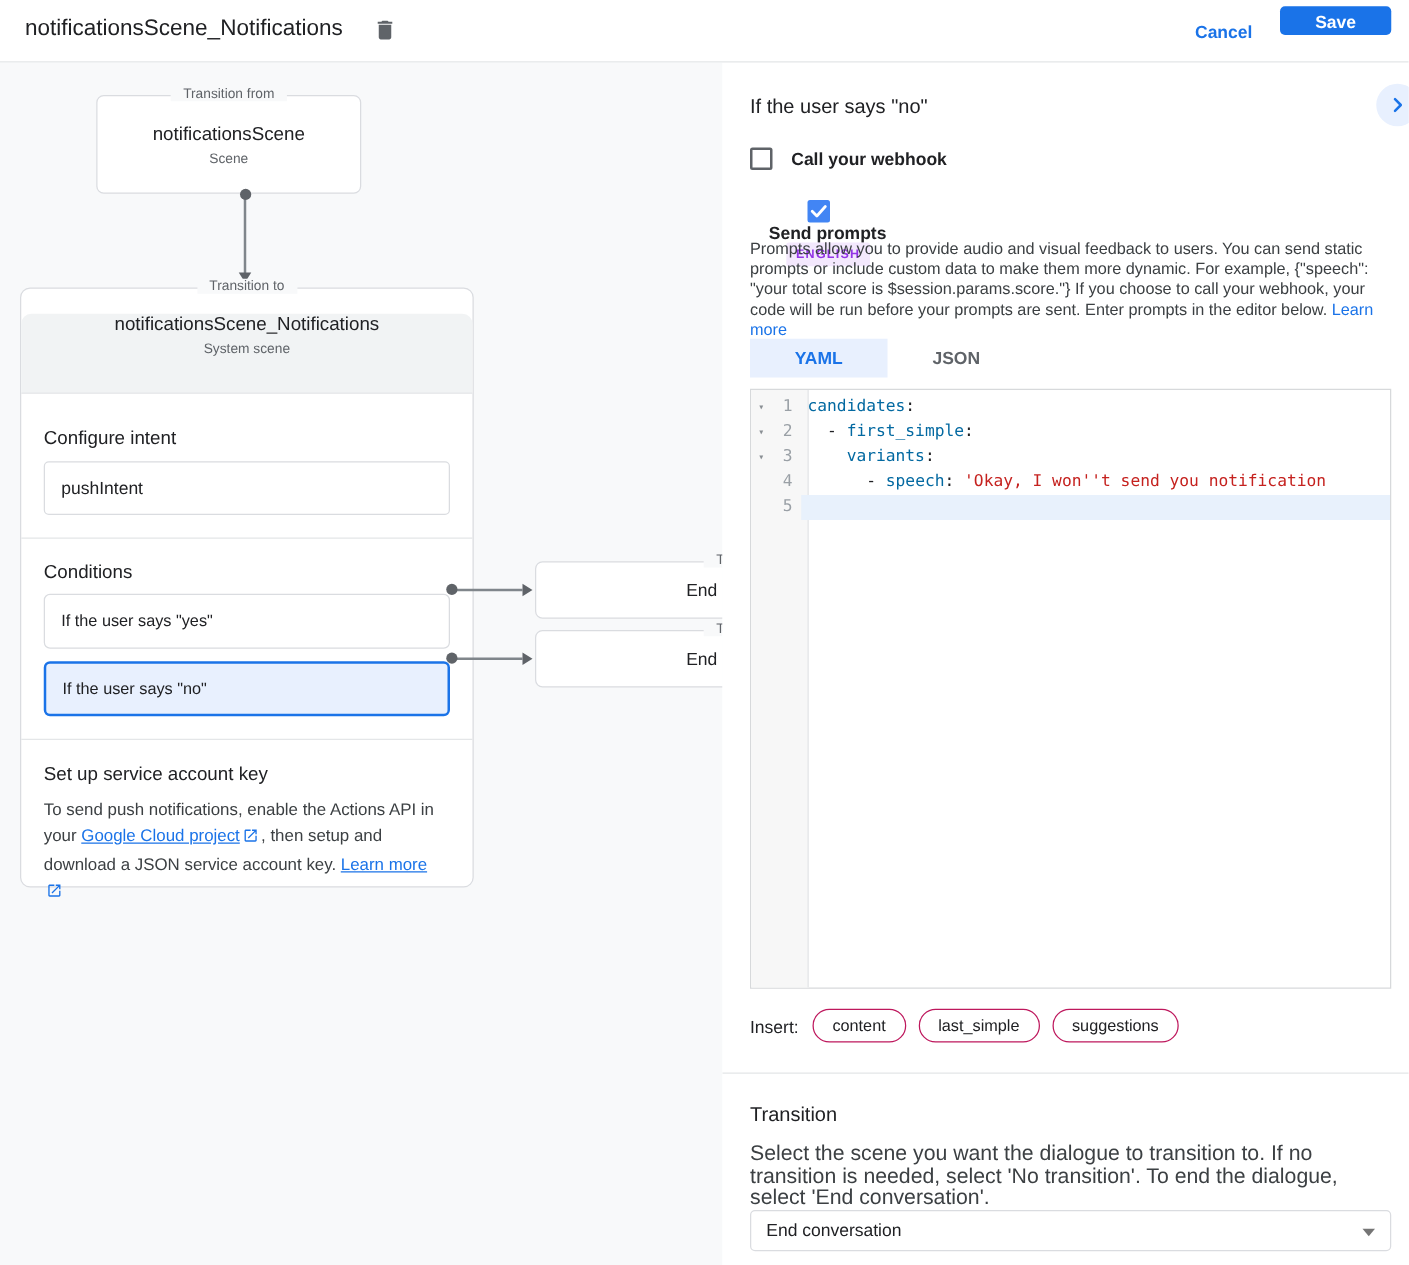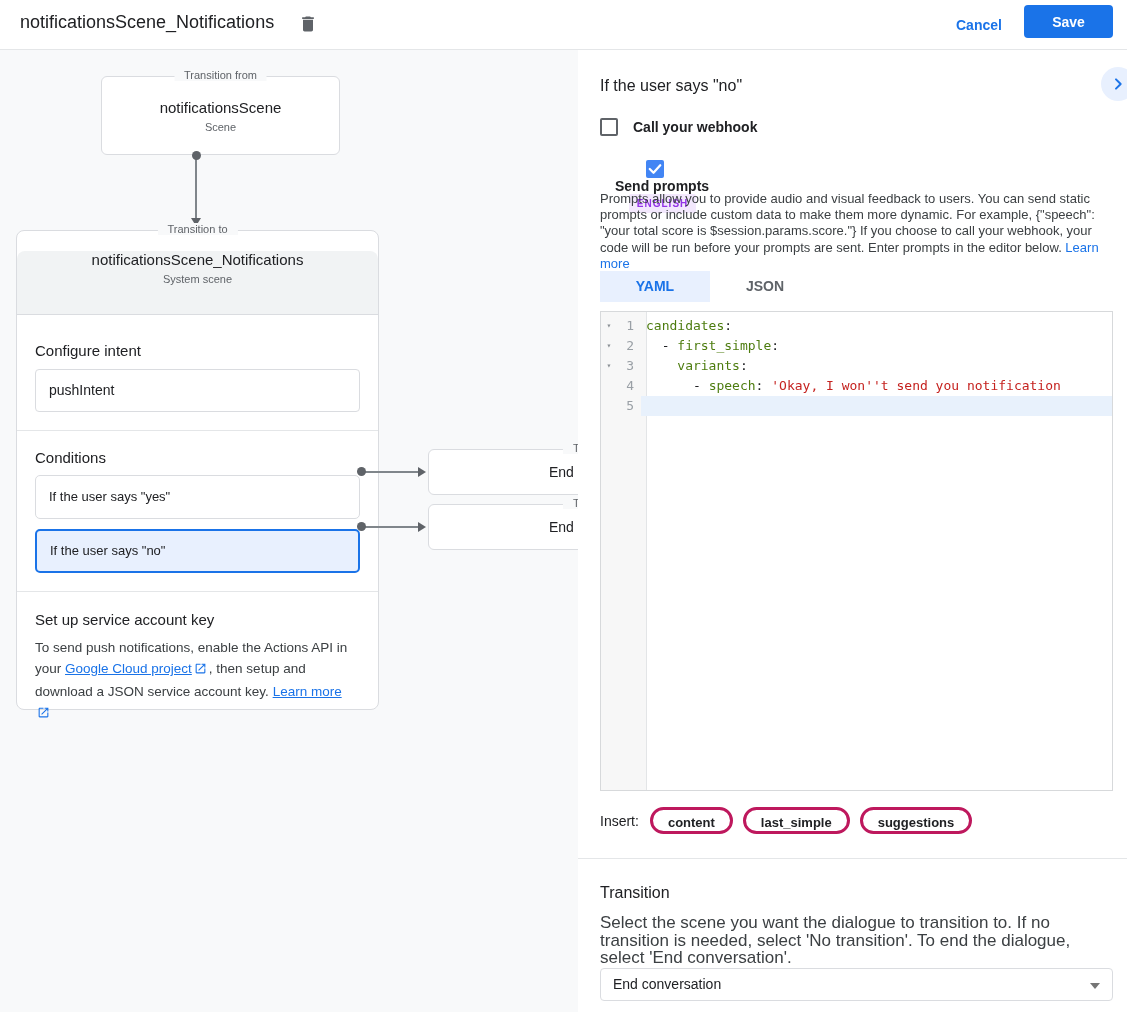--- a/index.html
+++ b/index.html
@@ -6,27 +6,27 @@
   html,body { width:1127px; height:1012px; }
   body { font-family:"Liberation Sans", sans-serif; color:#202124; background:#fff; }
   #app { position:relative; width:1127px; height:1012px; overflow:hidden; background:#fff; }
   .abs { position:absolute; }
 
   
   .topbar { position:absolute; top:0; left:0; width:1127px; height:50px; background:#fff; border-bottom:1px solid #e4e6e8; z-index:30; }
   .topbar-title { position:absolute; left:20px; top:12px; font-size:18px; color:#202124; }
   .trash-btn { position:absolute; left:294px; top:11px; width:28px; height:28px; border:none; background:transparent; cursor:pointer; }
   .cancel-btn { position:absolute; left:944px; top:10px; height:30px; padding:0 12px; border:none; background:transparent; color:#1a73e8; font-size:14px; font-weight:700; cursor:pointer; font-family:inherit; }
-  .save-btn { position:absolute; left:1024px; top:5px; width:89px; height:33px; background:#1a73e8; color:#fff; border:none; border-radius:4px; font-size:14px; font-weight:700; cursor:pointer; font-family:inherit; }
+  .save-btn { position:absolute; left:1024px; top:5px; width:89px; height:23px; background:#1a73e8; color:#fff; border:none; border-radius:4px; font-size:14px; font-weight:700; cursor:pointer; font-family:inherit; }
 
   
   .canvas { position:absolute; top:50px; left:0; width:578px; height:962px; background:#f8f9fa; overflow:hidden; z-index:1; }
   .node { background:#fff; border:1px solid #dadce0; border-radius:6px; }
   .legend { position:absolute; top:-8px; left:50%; transform:translateX(-50%); background:#f8f9fa; padding:0 10px; font-size:11px; color:#5f6368; white-space:nowrap; }
-  .from-node { left:77px; top:26px; width:239px; height:79px; text-align:center;margin-left:24px; }
+  .from-node { left:77px; top:26px; width:212px; height:79px; text-align:center; }
   .node-title { font-size:15px; color:#202124; margin-top:22px; }
   .node-sub { font-size:11px; color:#5f6368; margin-top:5px; }
 
   .v-line { left:195px; top:107px; width:2px; height:63px; background:#80868b; }
   .arrow-down { left:191px; top:168px; width:0; height:0; border-left:5px solid transparent; border-right:5px solid transparent; border-top:8px solid #5f6368; }
   .dot { width:9px; height:9px; border-radius:50%; background:#5f6368; z-index:3; }
 
   .to-card { left:16px; top:180px; width:363px; height:480px; background:#fff; border:1px solid #dadce0; border-radius:8px; }
   .to-card .card-header { background:#f1f3f4; height:64px; border-bottom:1px solid #dadce0; border-radius:8px 8px 0 0; text-align:center; }
   .to-card .card-header .node-title { margin-top:20px; }
@@ -64,27 +64,27 @@
   .tab.active { color:#1a73e8; background:#e8f0fe; }
 
   .editor { position:absolute; left:22px; top:261px; width:513px; height:480px; border:1px solid #d7d9db; background:#fff; font-family:"DejaVu Sans Mono", monospace; font-size:13px; }
   .gutter-bg { position:absolute; left:0; top:0; width:46px; height:100%; background:#f7f7f7; border-right:1px solid #e3e5e7; }
   .code-rows { position:absolute; left:0; top:0; width:100%; padding-top:4px; }
   .code-row { display:flex; height:20px; line-height:20px; }
   .fold-cell { width:16px; flex:none; text-align:center; font-size:8px; color:#8a8f94; cursor:pointer; }
   .num-cell { width:24px; flex:none; text-align:right; padding-right:7px; color:#9aa0a6; }
   .code-cell { flex:1; padding-left:5px; white-space:pre; overflow:hidden; }
   .code-row.active-line .code-cell { background:#e8f1fc; }
-  .tok-key { color:#4d7c0f; }
+  .tok-key { color:#0369a1; }
   .tok-p { color:#202124; }
   .tok-str { color:#c5221f; }
 
   .insert-row { position:absolute; left:22px; top:757px; display:flex; align-items:center; }
   .insert-label { font-size:14px; color:#202124; margin-right:11px; }
-  .chip { height:27px; line-height:25px; padding:0 15px; border:3px solid #be185d; border-radius:14px; background:#fff; font-size:13px; color:#202124; margin-right:10px; cursor:pointer; font-family:inherit;font-weight:bold; }
+  .chip { height:27px; line-height:25px; padding:0 15px; border:1px solid #be185d; border-radius:14px; background:#fff; font-size:13px; color:#202124; margin-right:10px; cursor:pointer; font-family:inherit; }
 
   .panel-divider { position:absolute; left:0; top:808px; width:549px; height:1px; background:#e4e6e8; }
   .transition-heading { position:absolute; left:22px; top:834px; font-size:16px; color:#202124; }
   .transition-desc { position:absolute; left:22px; top:864px; width:516px; font-size:17px; line-height:17.5px; color:#3c4043; }
   .dropdown { position:absolute; left:22px; top:918px; width:513px; height:33px; border:1px solid #dadce0; border-radius:4px; background:#fff; cursor:pointer; }
   .dropdown-value { position:absolute; left:12px; top:0; line-height:31px; font-size:14px; color:#202124; }
   .dropdown-caret { position:absolute; right:12px; top:14px; width:0; height:0; border-left:5px solid transparent; border-right:5px solid transparent; border-top:6px solid #757575; }
 </style>
 </head>
 <body>

